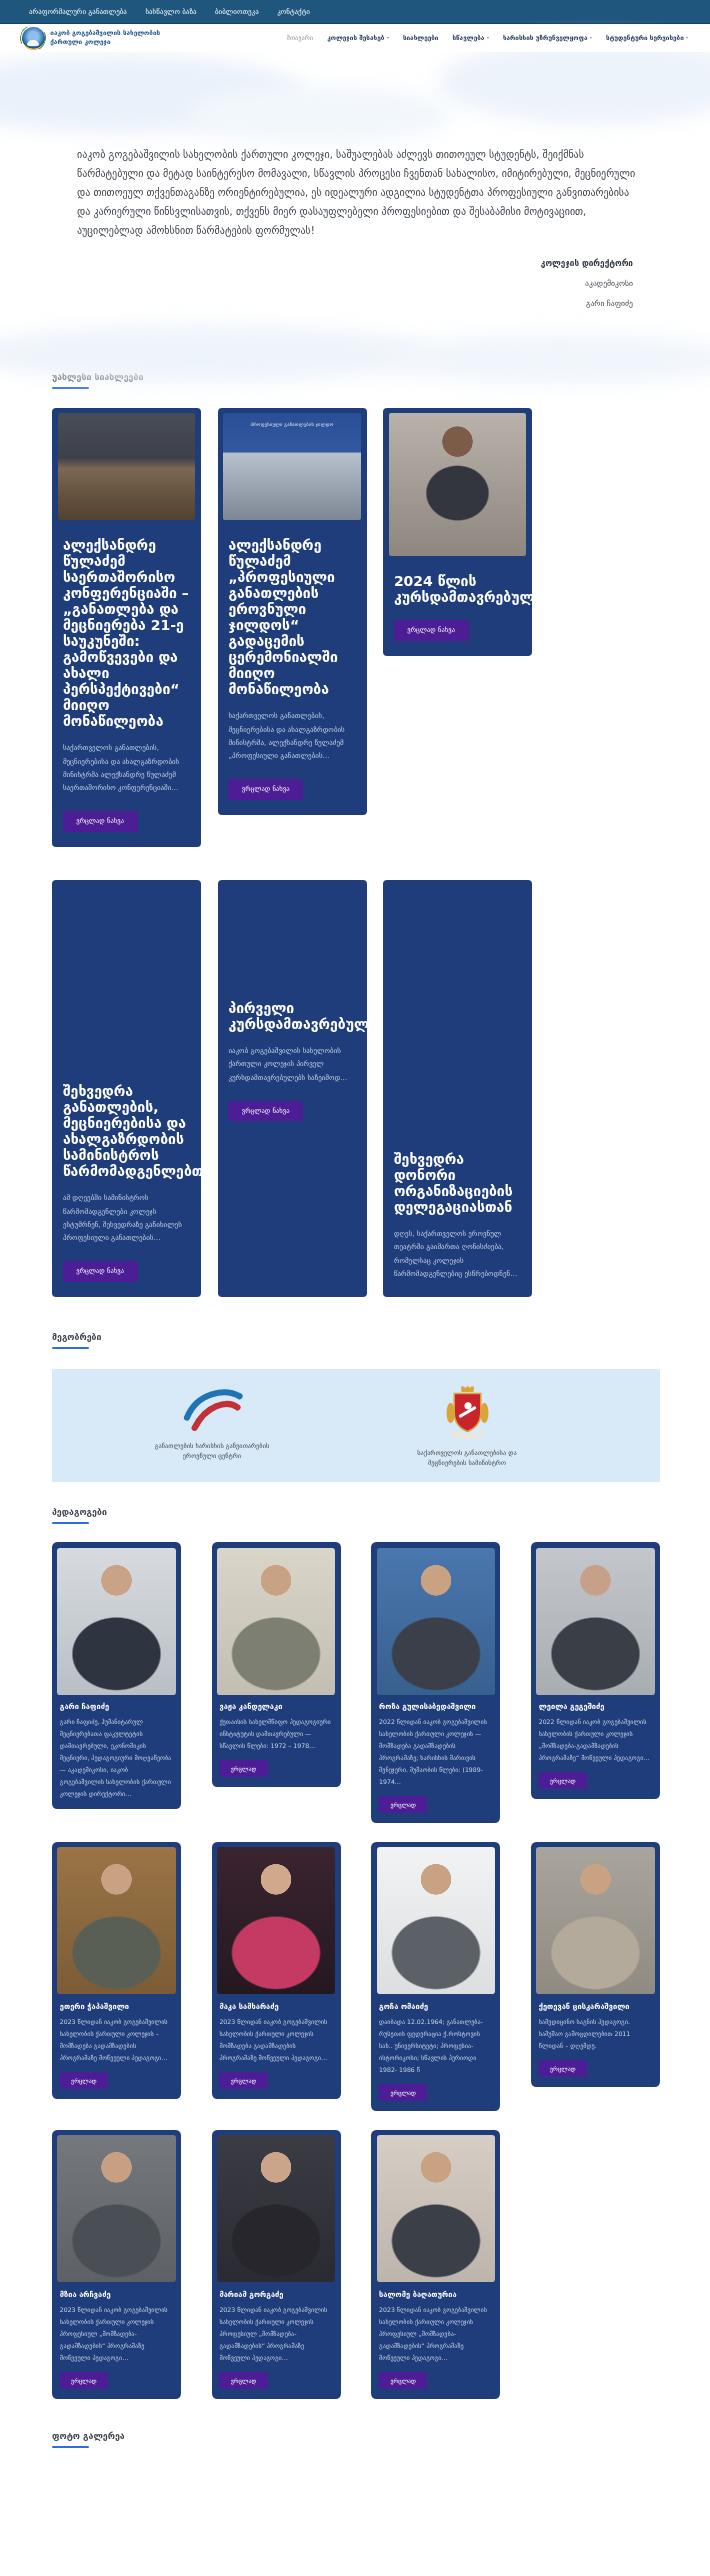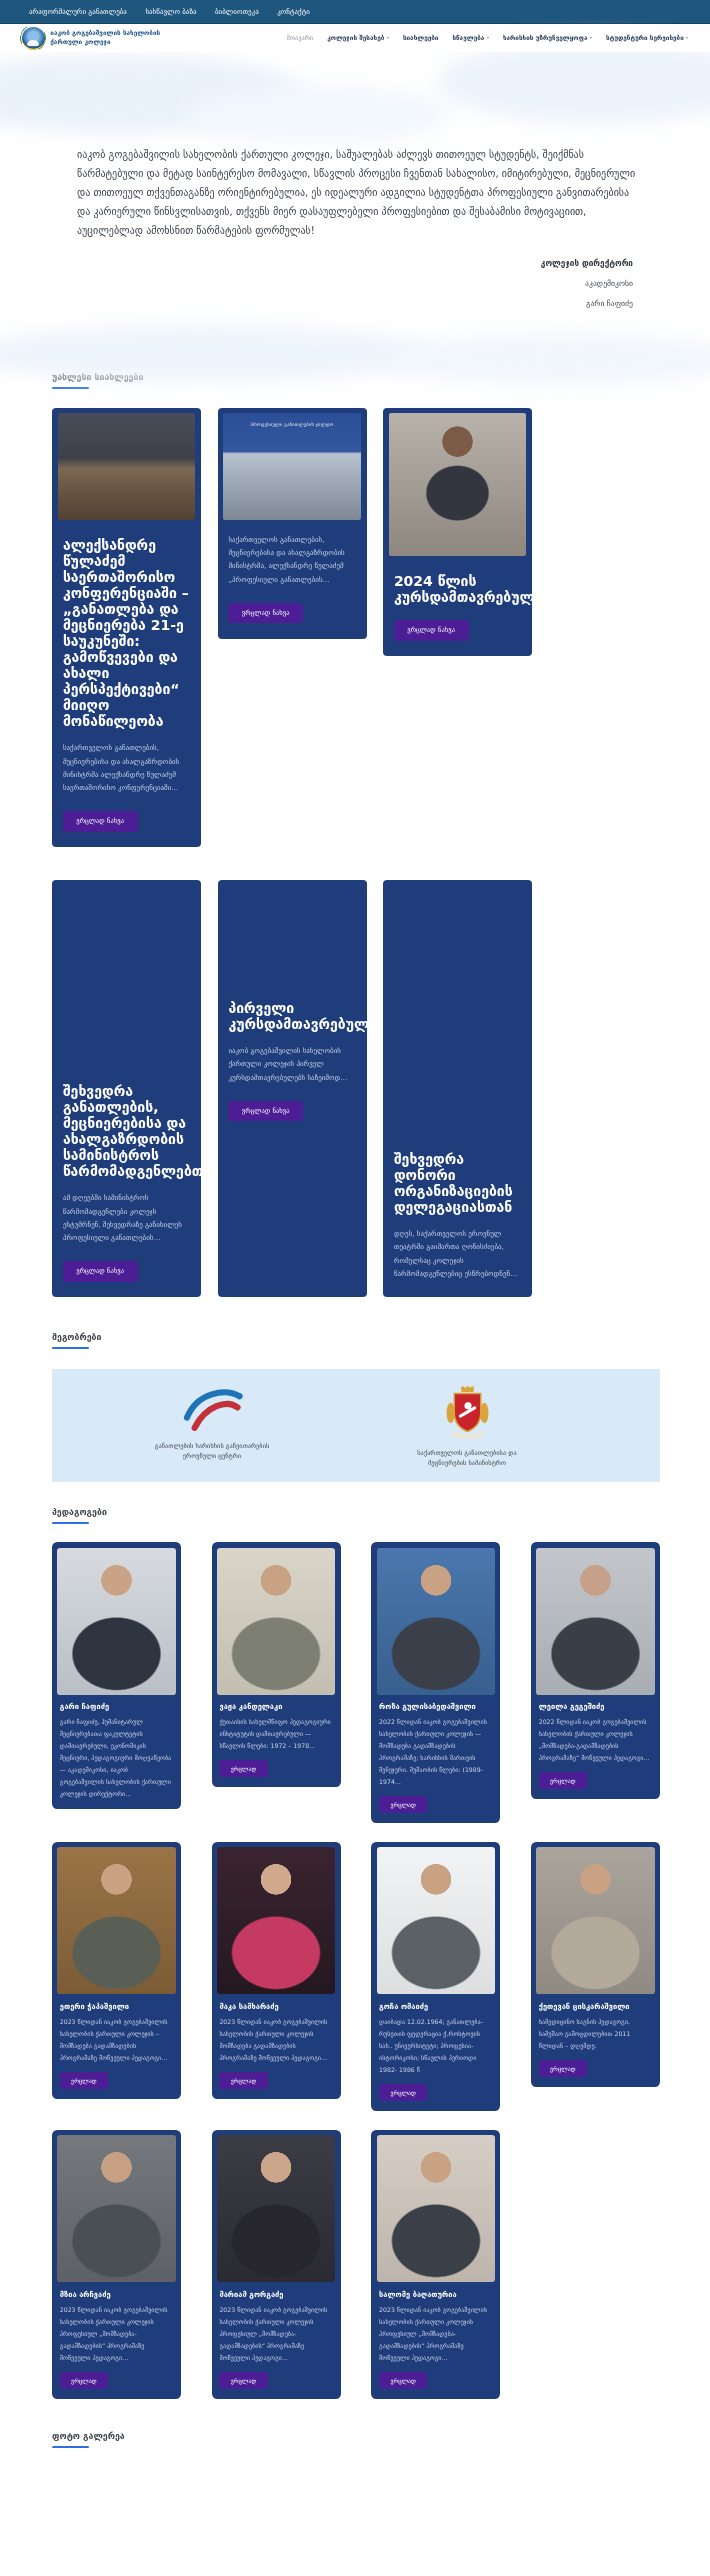--- a/index.html
+++ b/index.html
@@ -162,20 +162,21 @@
       <div class="nimg" style="background:linear-gradient(180deg,#474d58 0%,#3e4049 42%,#7a6853 52%,#63513d 78%,#524232 100%)"></div>
       <div class="ntitle">ალექსანდრე წულაძემ საერთაშორისო კონფერენციაში – „განათლება და მეცნიერება 21-ე საუკუნეში: გამოწვევები და ახალი პერსპექტივები“ მიიღო მონაწილეობა</div>
       <div class="nbody">საქართველოს განათლების, მეცნიერებისა და ახალგაზრდობის მინისტრმა ალექსანდრე წულაძემ საერთაშორისო კონფერენციაში…</div>
       <button class="btn">ვრცლად ნახვა</button>
     </div>
 
     <div class="ncard">
       <div class="nimg" style="background:linear-gradient(180deg,#2b4f96 0%,#33589f 36%,#b8c2cf 38%,#9aa4b0 70%,#7e8894 100%)">
         <div class="nimg-caption">პროფესიული განათლების ჯილდო</div>
       </div>
+      <div class="ntitle">ალექსანდრე წულაძემ „პროფესიული განათლების ეროვნული ჯილდოს“ გადაცემის ცერემონიალში მიიღო მონაწილეობა</div>
       <div class="nbody">საქართველოს განათლების, მეცნიერებისა და ახალგაზრდობის მინისტრმა, ალექსანდრე წულაძემ „პროფესიული განათლების…</div>
       <button class="btn">ვრცლად ნახვა</button>
     </div>
 
     <div class="ncard">
       <div class="nimg portrait" style="background:radial-gradient(circle 15.5px at 50% 20%, #7c5c46 96%, transparent 100%),radial-gradient(ellipse 32px 28px at 50% 56%, #33363e 95%, transparent 100%),linear-gradient(180deg,#b9b2ab,#8e8780)"></div>
       <div class="ntitle">2024 წლის კურსდამთავრებულები</div>
       <button class="btn">ვრცლად ნახვა</button>
     </div>
 

